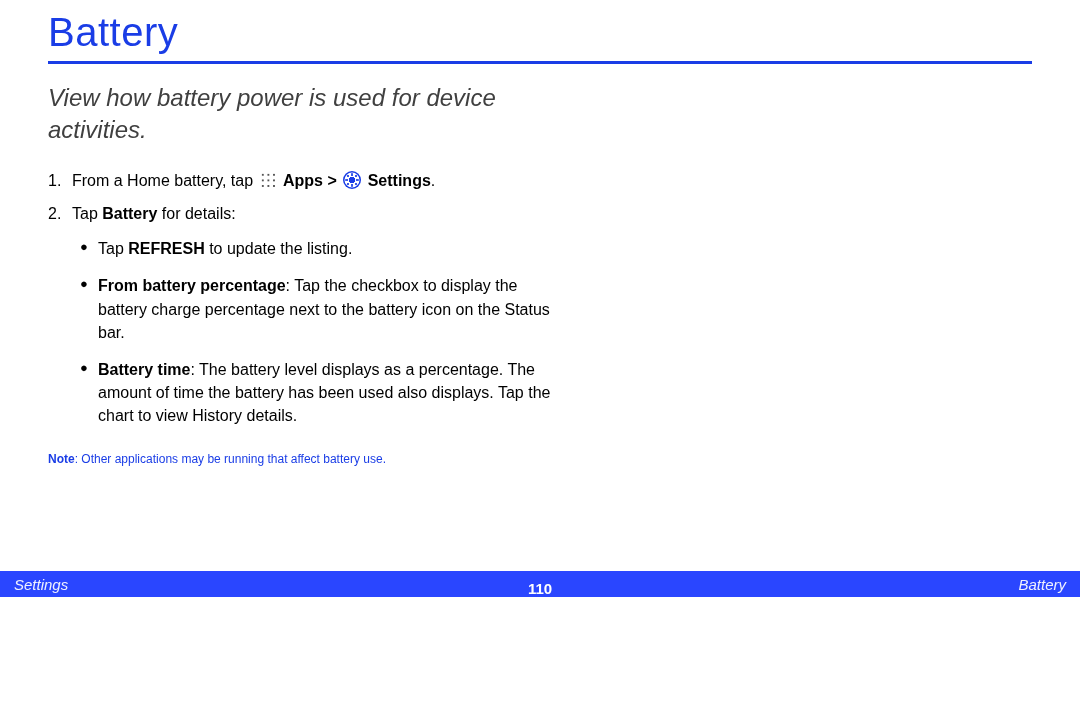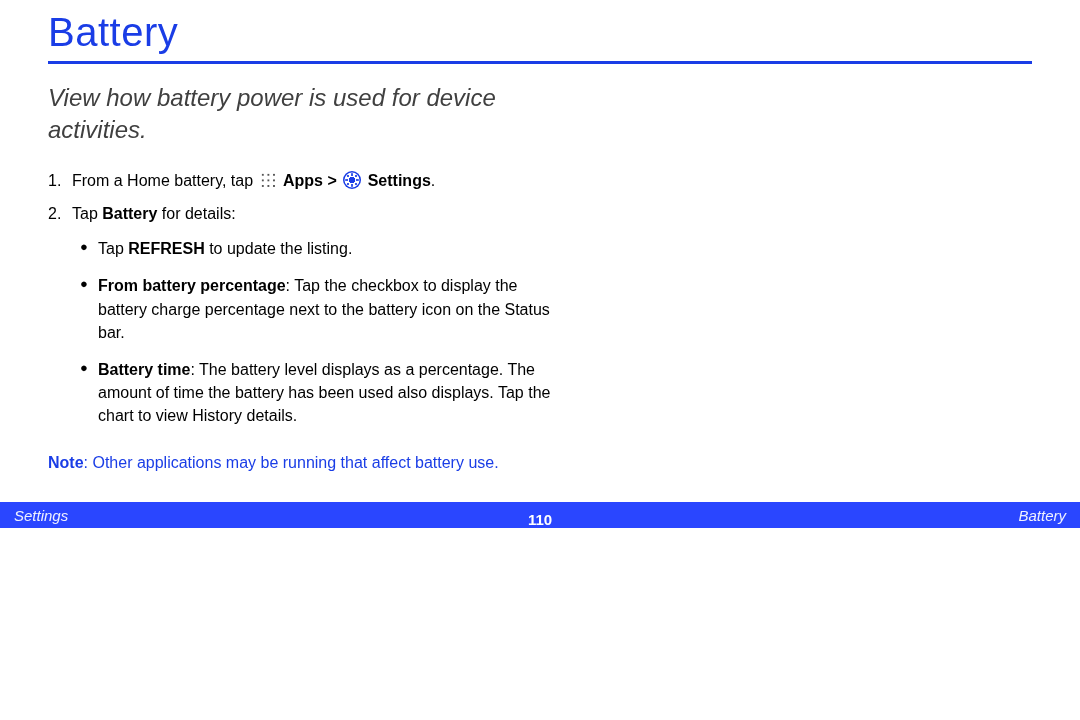--- a/index.html
+++ b/index.html
@@ -1,19 +1,19 @@
 <!DOCTYPE html>
 <html><head>
 <meta charset="utf-8">
 <style>
   * { margin: 0; padding: 0; box-sizing: border-box; }
   html, body { width: 1080px; height: 720px; font-family: Arial, Helvetica, sans-serif; background: #fff; overflow: hidden; }
   .page {
     width: 1080px;
-    height: 528px;
+    height: 597px;
     position: relative;
     padding: 10px 48px 0 48px;
   }
   .title {
     color: #1a3de6;
     font-size: 40px;
     font-weight: 400;
     letter-spacing: 0.5px;
     margin-bottom: 6px;
   }
@@ -54,21 +54,21 @@
   }
   .bullet .dot {
     flex: 0 0 18px;
     font-size: 13px;
     line-height: 1.6;
   }
   .bullet .btext { flex: 1; }
   .bold { font-weight: bold; }
   .note {
     color: #1a3de6;
-    font-size: 16px;
+    font-size: 12px;
     line-height: 1.45;
     max-width: 520px;
     margin-top: 2px;
   }
   .note-label { font-weight: bold; }
   .footer {
     position: absolute;
     left: 0; right: 0; bottom: 0;
     height: 26px;
     background: #2a46ff;

